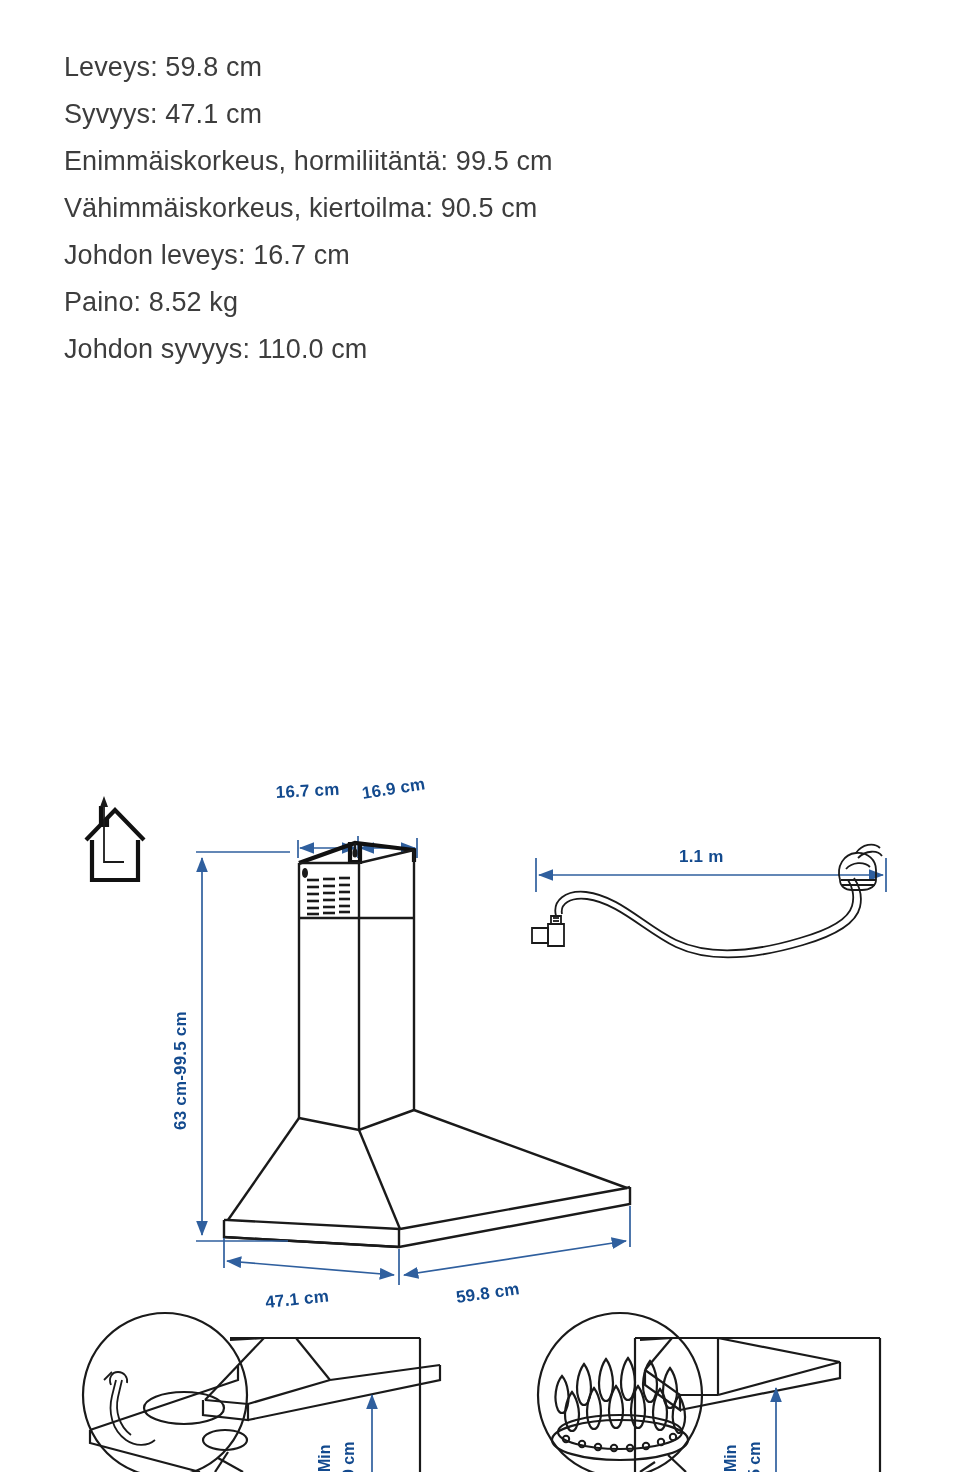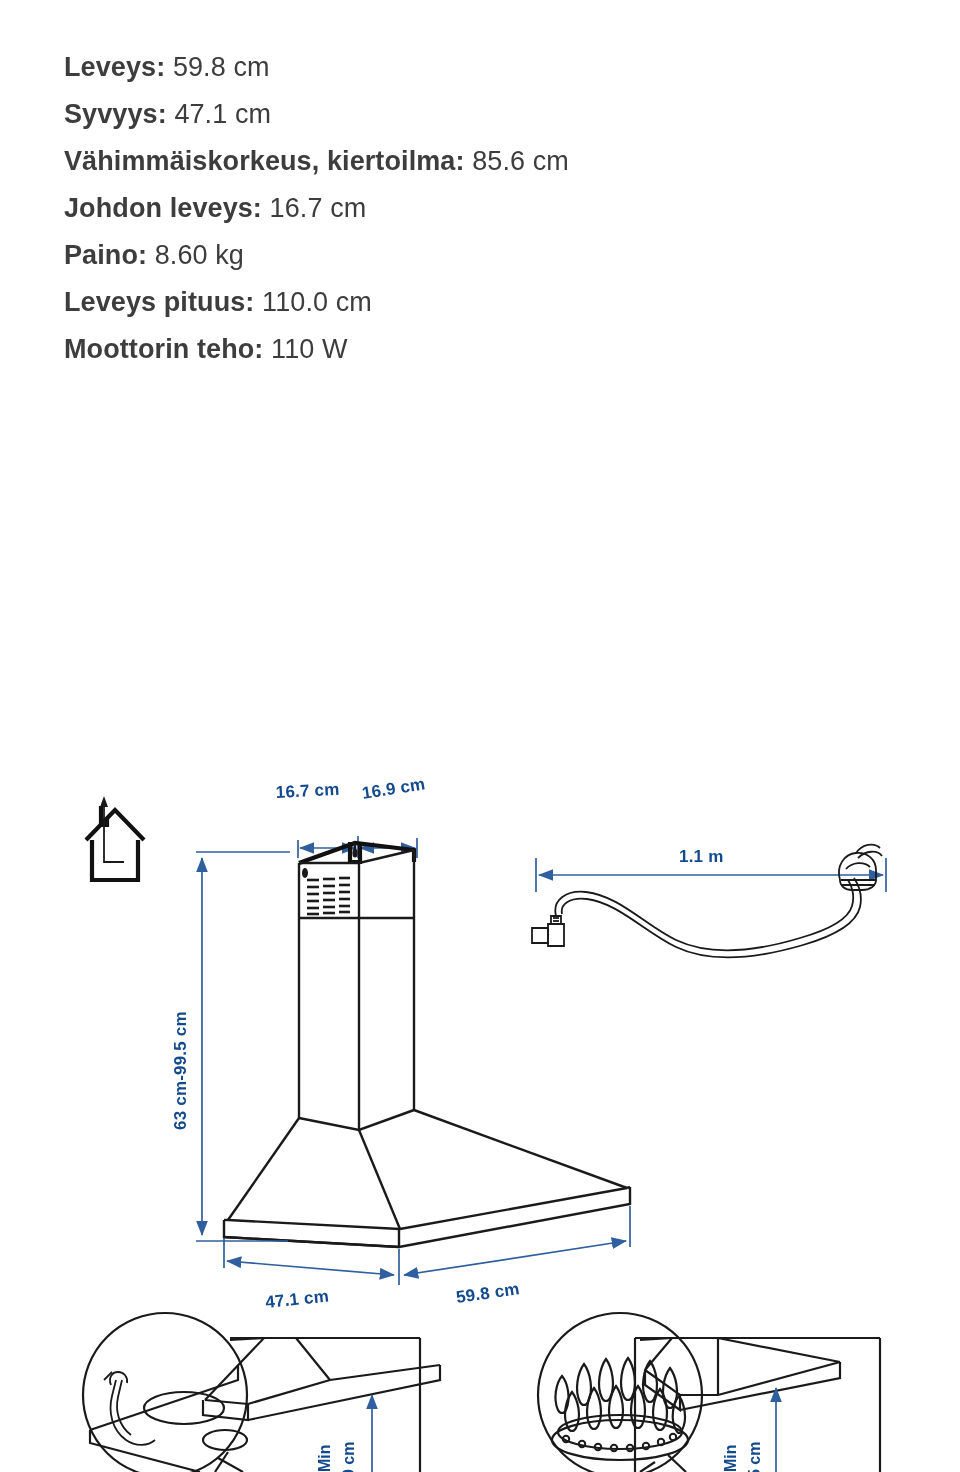--- a/index.html
+++ b/index.html
@@ -15,21 +15,21 @@
     left:64px; top:44px;
     width:860px;
   }
   .spec-row{
     font-size:27px;
     line-height:47px;
     color:#3d3d3d;
     white-space:nowrap;
     letter-spacing:0.1px;
   }
-  .spec-label{font-weight:bold;}
+  .spec-label{font-weight:normal;}
   .spec-value{font-weight:normal;}
 
   #diagram{
     position:absolute;
     left:0; top:740px;
     width:960px; height:732px;
     overflow:hidden;
   }
   svg{display:block;}
   .ln{fill:none;stroke:#1a1a1a;stroke-width:2.4;stroke-linejoin:miter;stroke-linecap:butt;}
@@ -56,38 +56,38 @@
 <div id="specs">
   <div class="spec-row">
     <span class="spec-label">Leveys:</span>
     <span class="spec-value">59.8 cm</span>
   </div>
   <div class="spec-row">
     <span class="spec-label">Syvyys:</span>
     <span class="spec-value">47.1 cm</span>
   </div>
   <div class="spec-row">
+    <span class="spec-label">Enimmäiskorkeus, hormiliitäntä:</span>
+    <span class="spec-value">99.5 cm</span>
+  </div>
+  <div class="spec-row">
     <span class="spec-label">Vähimmäiskorkeus, kiertoilma:</span>
-    <span class="spec-value">85.6 cm</span>
+    <span class="spec-value">90.5 cm</span>
   </div>
   <div class="spec-row">
     <span class="spec-label">Johdon leveys:</span>
     <span class="spec-value">16.7 cm</span>
   </div>
   <div class="spec-row">
     <span class="spec-label">Paino:</span>
-    <span class="spec-value">8.60 kg</span>
-  </div>
-  <div class="spec-row">
-    <span class="spec-label">Leveys pituus:</span>
+    <span class="spec-value">8.52 kg</span>
+  </div>
+  <div class="spec-row">
+    <span class="spec-label">Johdon syvyys:</span>
     <span class="spec-value">110.0 cm</span>
-  </div>
-  <div class="spec-row">
-    <span class="spec-label">Moottorin teho:</span>
-    <span class="spec-value">110 W</span>
   </div>
 </div>
 
 <div id="diagram">
 <svg width="960" height="732" viewBox="0 0 960 732" xmlns="http://www.w3.org/2000/svg">
 
   <defs>
     <marker id="ah" markerWidth="9" markerHeight="7" refX="8.4" refY="3.5" orient="auto">
       <polygon points="0,0 9,3.5 0,7" fill="#2f5f9e"></polygon>
     </marker>

